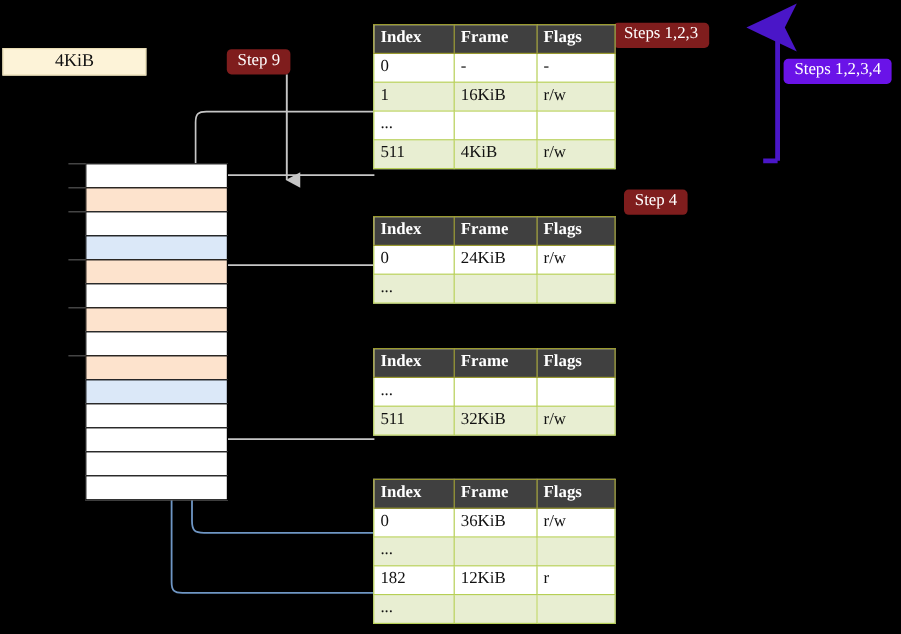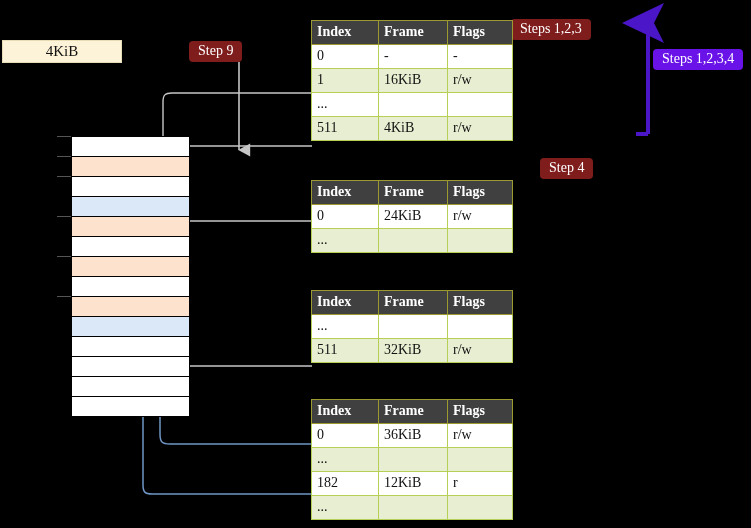--- a/index.html
+++ b/index.html
@@ -139,21 +139,21 @@
       <path d="M648,134 L648,32 C648,26 645,23 638,23 L628,23" fill="none" stroke="#4a16c8" stroke-width="4" marker-end="url(#ah-violet)"></path>
       <path d="M648,134 L636,134" fill="none" stroke="#4a16c8" stroke-width="4"></path>
     </g>
   </svg>
 
   <div class="sizebox" style="left:2px;top:40px;width:118px;height:21px;">4KiB</div>
 
   <div class="badge red" style="left:189px;top:41px;">Step 9</div>
   <div class="badge red" style="left:511px;top:19px;">Steps 1,2,3</div>
   <div class="badge violet" style="left:653px;top:25px;margin-top:24px;">Steps 1,2,3,4</div>
-  <div class="badge red" style="left:540px;top:158px;">Step 4</div>
+  <div class="badge red" style="left:520px;top:158px;">Step 4</div>
 
   <div class="memblock" id="memblock">
       <div class="memrow" style="top: 0px;"></div>
       <div class="memrow orange" style="top: 20px;"></div>
       <div class="memrow" style="top: 40px;"></div>
       <div class="memrow blue" style="top: 60px;"></div>
       <div class="memrow orange" style="top: 80px;"></div>
       <div class="memrow" style="top: 100px;"></div>
       <div class="memrow orange" style="top: 120px;"></div>
       <div class="memrow" style="top: 140px;"></div>

